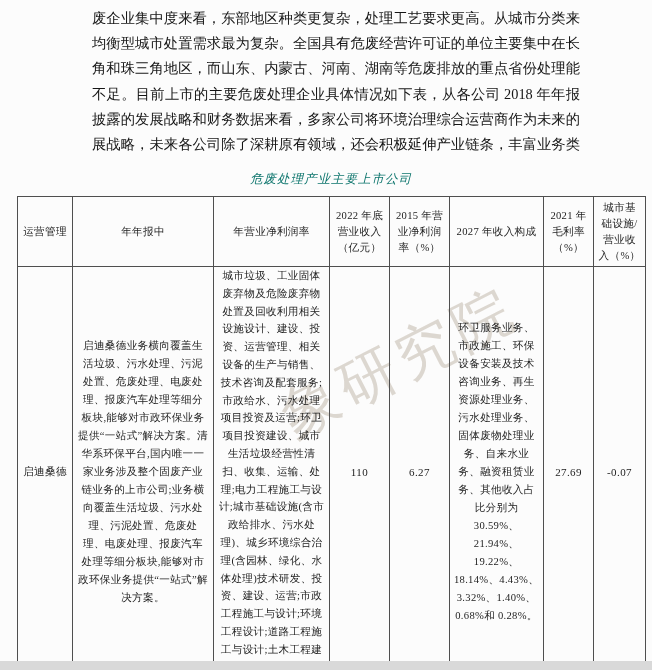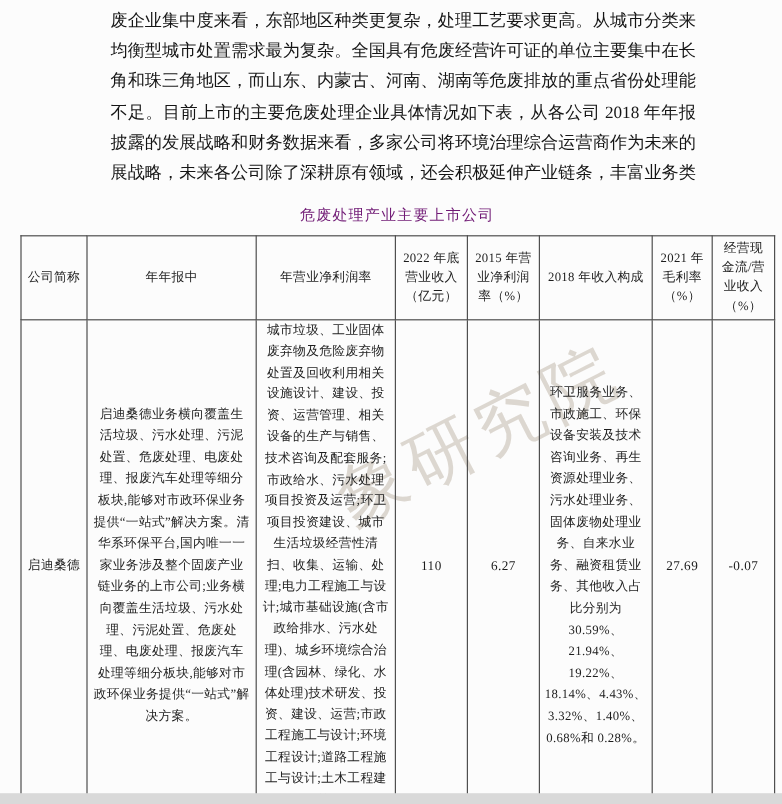--- a/index.html
+++ b/index.html
@@ -15,21 +15,21 @@
     position:absolute;left:92px;top:6px;width:488px;
     font-size:14.3px;line-height:25.2px;color:#151515;
   }
   .para .line{
     text-align:justify;text-align-last:justify;
     white-space:normal;height:25.2px;overflow:hidden;
   }
   
   .table-title{
     position:absolute;left:17px;top:171px;width:628px;
-    text-align:center;font-size:12.5px;color:#701a75;letter-spacing:1px;
+    text-align:center;font-size:12.5px;color:#0f766e;letter-spacing:1px;font-style:italic;
   }
   
   .watermark{
     position:absolute;left:285px;top:392px;height:58px;line-height:58px;
     font-size:58px;letter-spacing:6px;white-space:nowrap;
     color:rgba(168,154,136,0.38);
     transform:rotate(-27deg);transform-origin:0 50%;
     z-index:0;pointer-events:none;
   }
   
@@ -82,28 +82,28 @@
           <col style="width:141px">
           <col style="width:116px">
         <col style="width:60px">
           <col style="width:60px">
           <col style="width:94px">
         <col style="width:50px">
           <col style="width:52px">
       </colgroup>
       <thead>
         <tr>
-          <th>公司简称</th>
+          <th>运营管理</th>
           <th>年年报中</th>
           <th>年营业净利润率</th>
           <th>2022 年底营业收入（亿元）</th>
           <th>2015 年营业净利润率（%）</th>
-          <th>2018 年收入构成</th>
+          <th>2027 年收入构成</th>
           <th>2021 年毛利率（%）</th>
-          <th>经营现金流/营业收入（%）</th>
+          <th>城市基础设施/营业收入（%）</th>
         </tr>
       </thead>
       <tbody>
         <tr>
           <td>启迪桑德</td>
           <td class="longtext c2">启迪桑德业务横向覆盖生活垃圾、污水处理、污泥处置、危废处理、电废处理、报废汽车处理等细分板块,能够对市政环保业务提供“一站式”解决方案。清华系环保平台,国内唯一一家业务涉及整个固废产业链业务的上市公司;业务横向覆盖生活垃圾、污水处理、污泥处置、危废处理、电废处理、报废汽车处理等细分板块,能够对市政环保业务提供“一站式”解决方案。</td>
           <td class="longtext c3">城市垃圾、工业固体废弃物及危险废弃物处置及回收利用相关设施设计、建设、投资、运营管理、相关设备的生产与销售、技术咨询及配套服务;市政给水、污水处理项目投资及运营;环卫项目投资建设、城市生活垃圾经营性清扫、收集、运输、处理;电力工程施工与设计;城市基础设施(含市政给排水、污水处理)、城乡环境综合治理(含园林、绿化、水体处理)技术研发、投资、建设、运营;市政工程施工与设计;环境工程设计;道路工程施工与设计;土木工程建筑;</td>
           <td class="num">110</td>
           <td class="num">6.27</td>
           <td class="longtext c6">环卫服务业务、市政施工、环保设备安装及技术咨询业务、再生资源处理业务、污水处理业务、固体废物处理业务、自来水业务、融资租赁业务、其他收入占比分别为 30.59%、21.94%、19.22%、 18.14%、4.43%、 3.32%、1.40%、 0.68%和 0.28%。</td>

